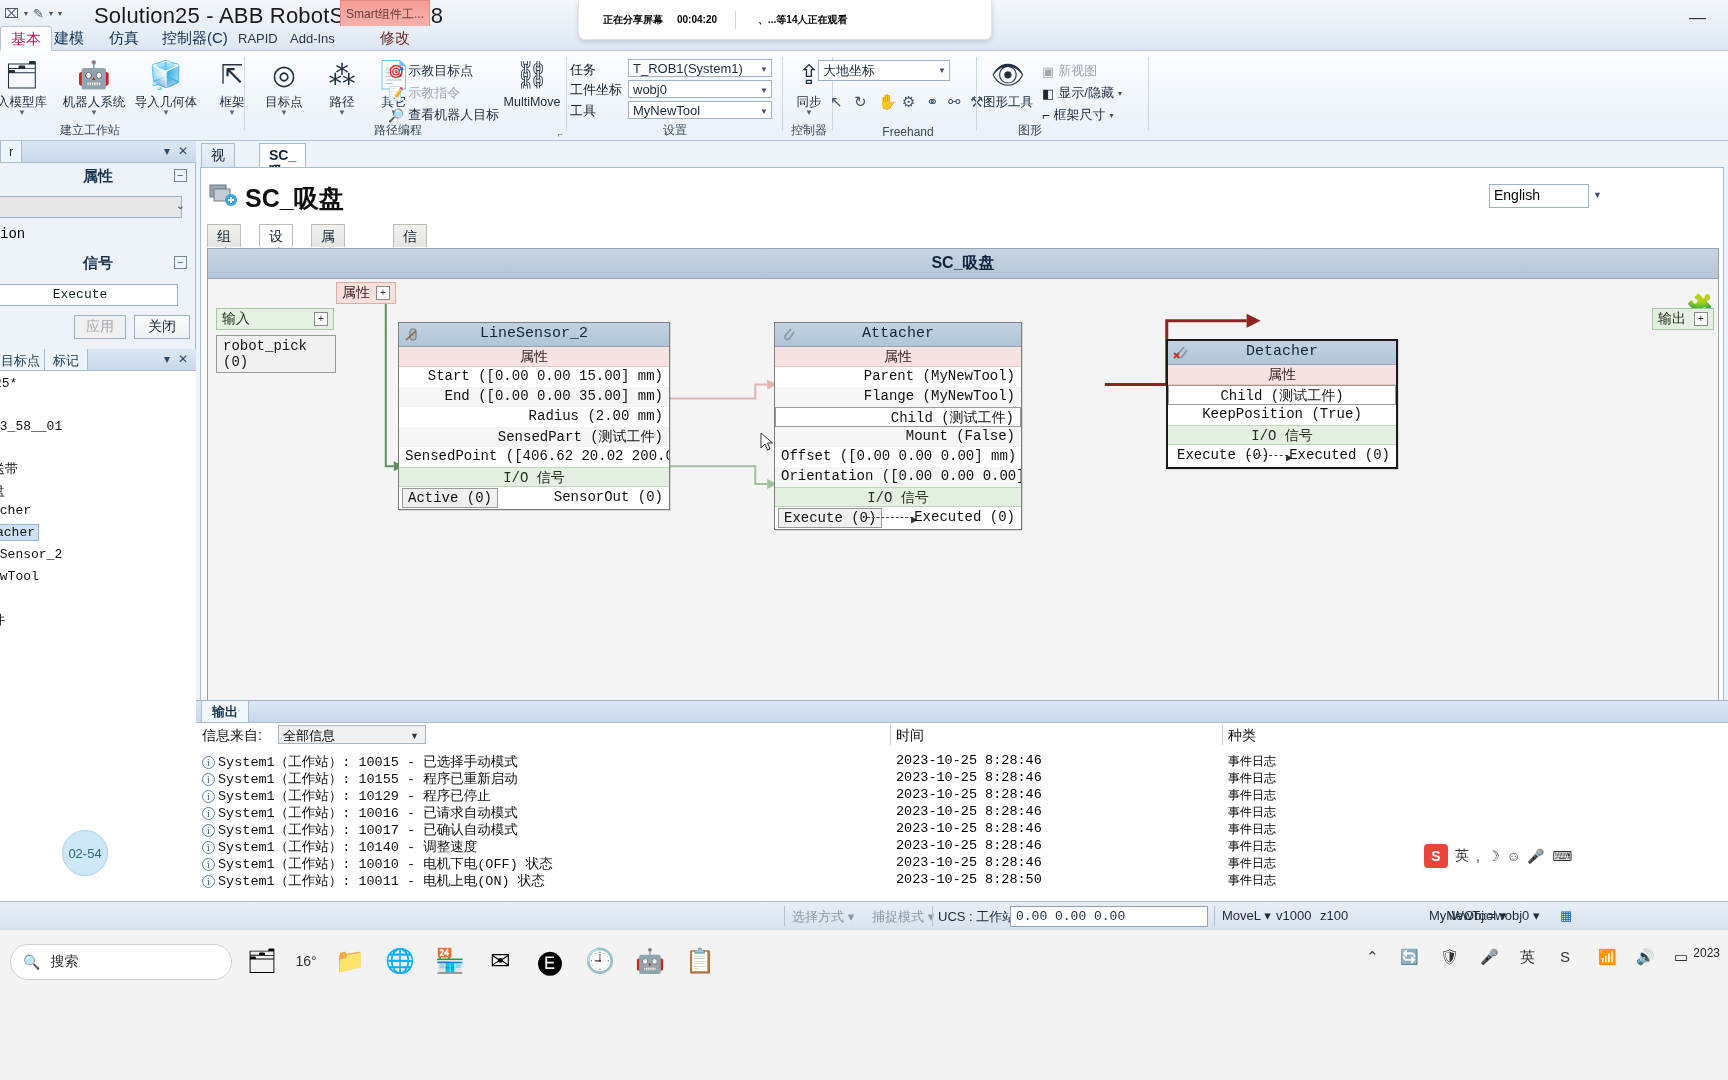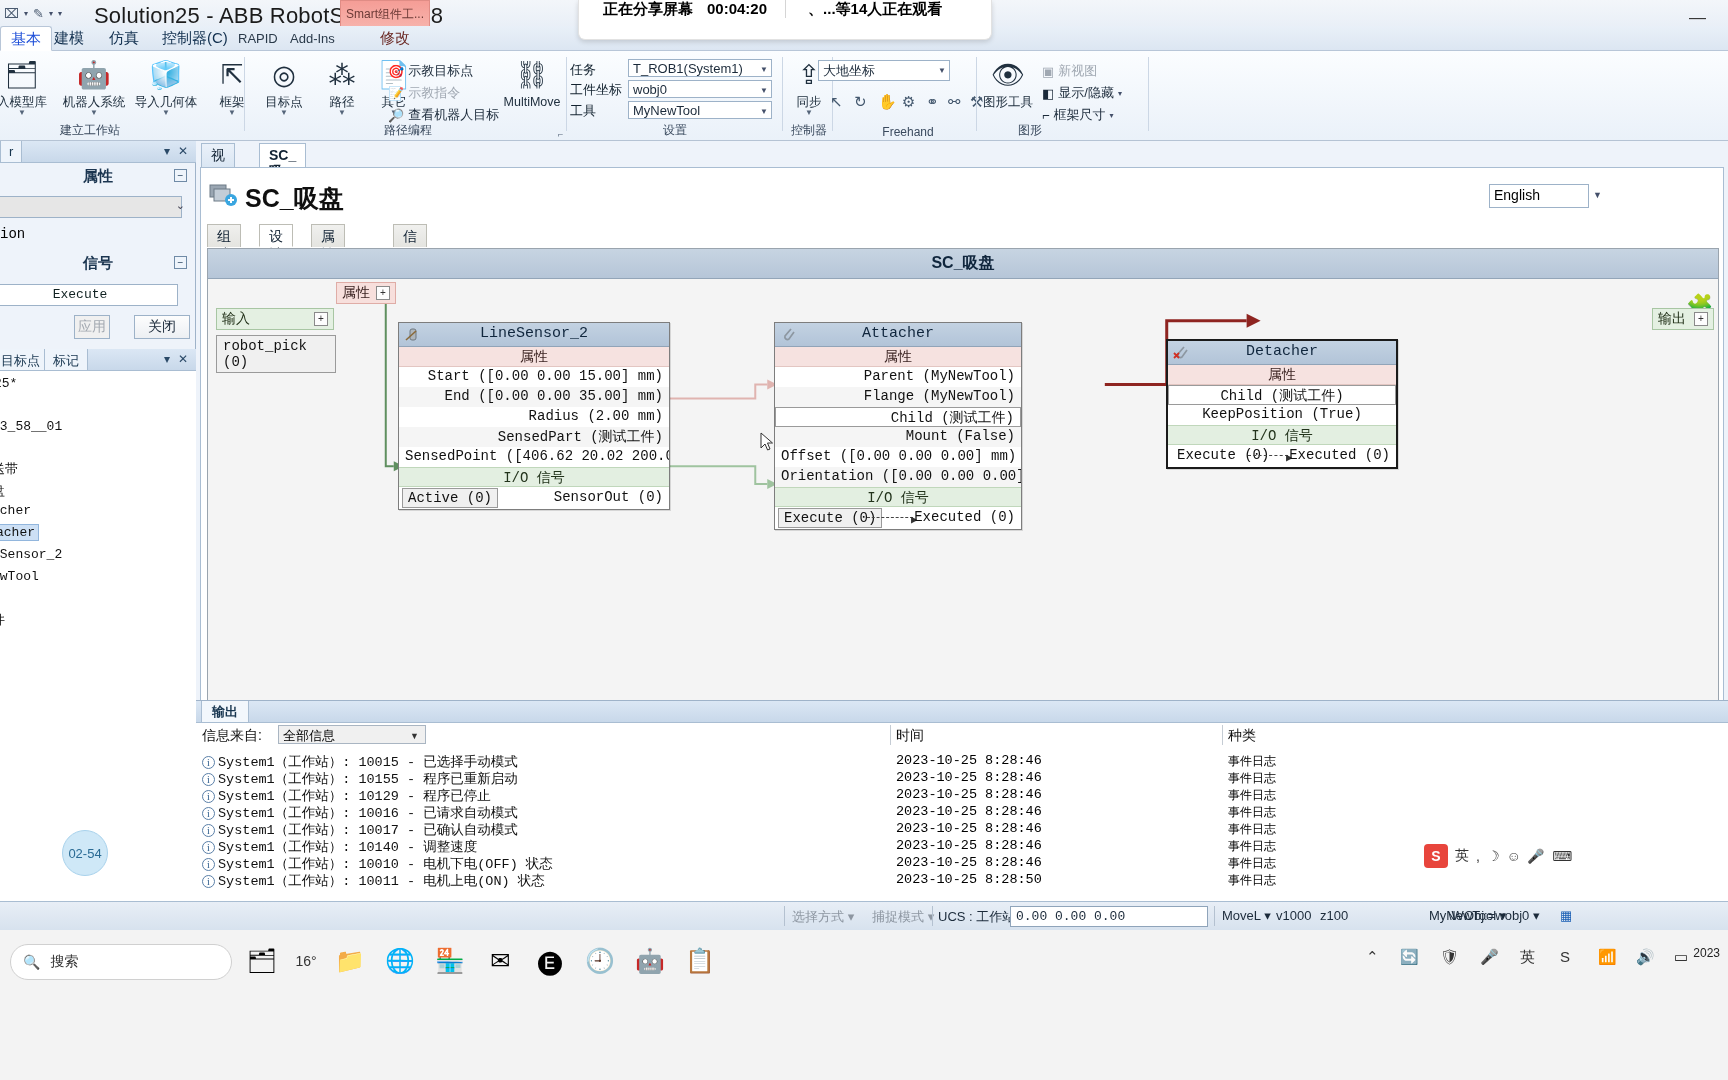--- a/index.html
+++ b/index.html
@@ -33,38 +33,38 @@
     font-size:12px; color:#6b3a36; padding:5px 4px 0 5px; overflow:hidden;
     white-space:nowrap;
   }
   #minbtn { position:absolute; right:22px; top:8px; font-size:17px; color:#333; }
 
   
   #sharebanner {
     position:absolute; left:578px; top:0px; width:414px; height:40px;
     background:#fff; border:1px solid #e2e2e2; border-top:none;
     border-radius:0 0 7px 7px; box-shadow:0 2px 5px rgba(0,0,0,.15);
-    display:flex; z-index:40; font-size:15px;
+    display:flex; align-items:center; z-index:40; font-size:10px;
   }
   #sharebanner .st { margin-left:24px; font-weight:bold; }
   #sharebanner .tm { margin-left:14px; font-weight:bold; }
   #sharebanner .sep { margin-left:18px; width:1px; height:18px; background:#d5d5d5; }
   #sharebanner .wc { margin-left:22px; font-weight:bold; }
 
   
   #ribbontabs {
     position:absolute; left:0; top:26px; width:1728px; height:25px;
     background:linear-gradient(#e9f0f8,#dce6f2); border-bottom:1px solid #b8c6d8;
   }
   .rtab {
     position:absolute; top:0; height:25px; padding:3px 10px 0 10px;
     font-size:15px; color:#12304f; white-space:nowrap;
   }
   .rtab.sel { background:#fff; border:1px solid #b8c6d8; border-bottom:1px solid #fff;
-    border-radius:3px 3px 0 0; color:#1d4ed8; }
+    border-radius:3px 3px 0 0; color:#be185d; }
   .rtab.small { font-size:13px; padding-top:5px; color:#2a3a4a;}
   .rtab.ctx { color:#6b2a26; }
 
   
   #ribbon {
     position:absolute; left:0; top:51px; width:1728px; height:90px;
     background:linear-gradient(#fbfdff,#eaf1f9); border-bottom:1px solid #b5c3d4;
   }
   .rgroup { position:absolute; top:0; height:90px; }
   .rgsep { position:absolute; top:6px; width:1px; height:74px; background:#ccd7e5; }
@@ -390,21 +390,21 @@
       <span>示教指令</span>
     </div>
     <div class="smbtn" style="left:140px; top:55px;">
       <span>🔎</span>
       <span>查看机器人目标</span>
     </div>
     <div class="bigbtn" style="left:248px;">
       <span class="ico">⛓</span>
       <span class="lab">MultiMove</span>
     </div>
-    <div class="rglabel" style="left:10px; width:300px;">路径编程</div>
+    <div class="rglabel" style="left:0px; width:300px;">路径编程</div>
     <div class="dlglaunch" style="left:310px; bottom:2px;">⌐</div>
   </div>
   <div class="rgsep" style="left:566px;"></div>
 
   <div class="rgroup" style="left:570px; width:210px;">
     <div class="fld" style="left:0px; top:10px;">任务</div>
     <div class="fld" style="left:0px; top:30px;">工件坐标</div>
     <div class="fld" style="left:0px; top:51px;">工具</div>
     <div class="combo" style="left:58px; top:8px; width:144px;">
       <span>T_ROB1(System1)</span>
@@ -479,21 +479,21 @@
     <span class="pinx" style="right:8px;">✕</span>
   </div>
   <div class="sectitle" style="top:26px;">属性</div>
   <div class="collapse" style="right:8px; top:28px;">−</div>
   <div class="lfield gray" style="left:-108px; top:55px; width:290px;"></div>
   <span style="position:absolute; right:10px; top:58px; font-size:11px; color:#445;">⌄</span>
   <div style="position:absolute; left:0; top:85px; font-family:'Liberation Mono',monospace; font-size:14px;">ion</div>
   <div class="sectitle" style="top:113px;">信号</div>
   <div class="collapse" style="right:8px; top:115px;">−</div>
   <div class="lfield ctr" style="left:-18px; top:143px; width:196px;">Execute</div>
-  <div class="lbtn dis" style="left:74px; top:174px; width:36px;">应用</div>
+  <div class="lbtn dis" style="left:74px; top:174px; width:52px;">应用</div>
   <div class="lbtn" style="left:134px; top:174px; width:56px;">关闭</div>
 
   <div class="panelhdr" style="top:208px;">
     <div class="tabpill" style="left:-8px;">目标点</div>
     <div class="tabpill" style="left:44px;">标记</div>
     <span class="pinx" style="right:26px;">▾</span>
     <span class="pinx" style="right:8px;">✕</span>
   </div>
   <div style="position:absolute; left:0; top:230px; width:196px; height:530px; background:#fff;">
     <div class="treerow" style="left:-6px; top:5px;">25*</div>

